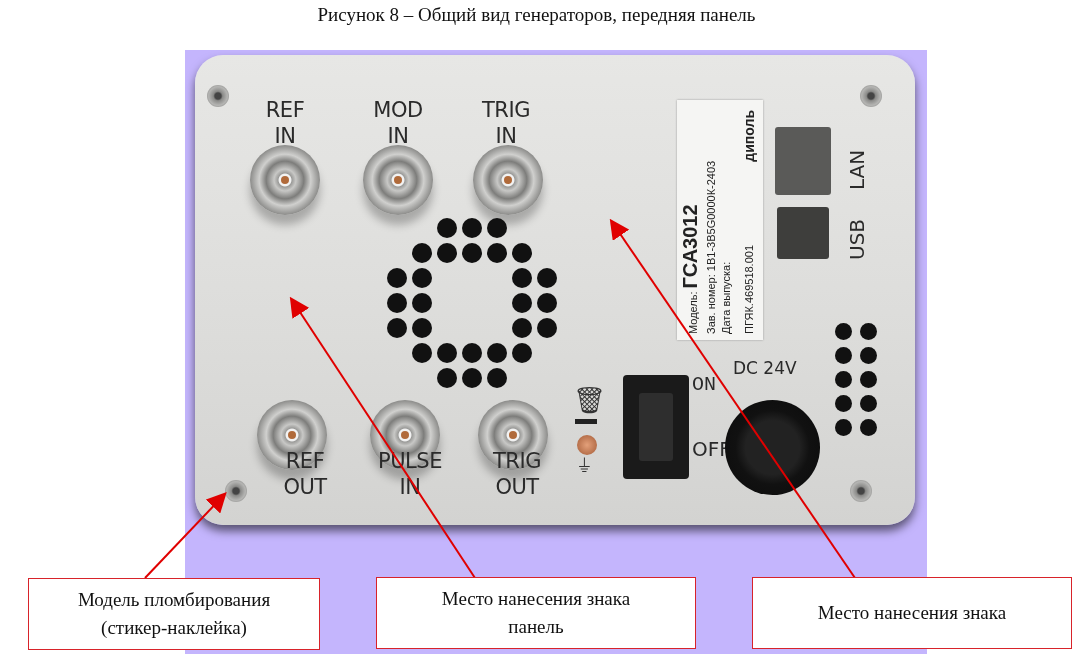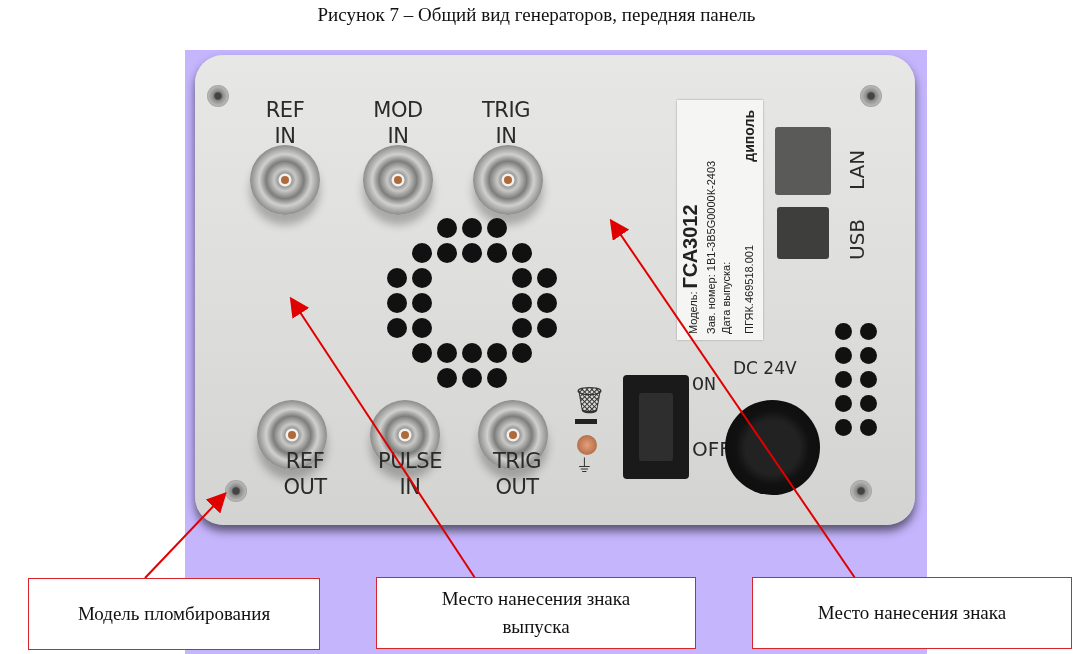--- a/index.html
+++ b/index.html
@@ -23,21 +23,21 @@
   .vlabel{position:absolute;font-family:"DejaVu Sans",sans-serif;font-size:20px;color:#2a2a2a;transform:rotate(-90deg);transform-origin:left top;}
   .switch{position:absolute;left:428px;top:320px;width:66px;height:104px;background:#1a1a1a;border-radius:4px;}
   .switch .rocker{position:absolute;left:16px;top:18px;width:34px;height:68px;background:#2e2e2e;border-radius:3px;}
   .dc{position:absolute;left:530px;top:345px;width:95px;height:95px;border-radius:50%;background:radial-gradient(circle,#222 0 40%,#111 55%,#0a0a0a 100%);}
   .redline{position:absolute;left:0;top:0;}
   .box{position:absolute;border:1.5px solid #d8232a;background:#fff;text-align:center;font-size:19px;line-height:28px;color:#111;display:flex;align-items:center;justify-content:center;}
 </style>
 </head>
 <body>
 
-<div class="caption">Рисунок 7 – Общий вид генераторов, передняя панель</div>
+<div class="caption">Рисунок 8 – Общий вид генераторов, передняя панель</div>
 
 <div class="photo">
   <div class="panel">
     <div class="screw" style="left:12px;top:30px"></div>
     <div class="screw" style="left:665px;top:30px"></div>
     <div class="screw" style="left:30px;top:425px"></div>
     <div class="screw" style="left:655px;top:425px"></div>
 
     <div class="plabel" style="left:45px;top:42px">
         <div>REF</div>
@@ -165,25 +165,26 @@
       </marker>
     </defs>
   <line x1="145" y1="578" x2="224" y2="495" stroke="#e00000" stroke-width="2" marker-end="url(#ah)"></line>
   <line x1="475" y1="578" x2="292" y2="300" stroke="#e00000" stroke-width="2" marker-end="url(#ah)"></line>
   <line x1="855" y1="578" x2="612" y2="222" stroke="#e00000" stroke-width="2" marker-end="url(#ah)"></line>
 </svg>
 
 <div class="box" style="left:28px;top:578px;width:290px;height:70px">
     <div>
       <div>Модель пломбирования</div>
+      <div>(стикер-наклейка)</div>
     </div>
   </div>
 <div class="box" style="left:376px;top:577px;width:318px;height:70px">
     <div>
       <div>Место нанесения знака</div>
-      <div>выпуска</div>
+      <div>панель</div>
     </div>
   </div>
 <div class="box" style="left:752px;top:577px;width:318px;height:70px">
     <div>
       <div>Место нанесения знака</div>
     </div>
   </div>
 
 </body></html>

